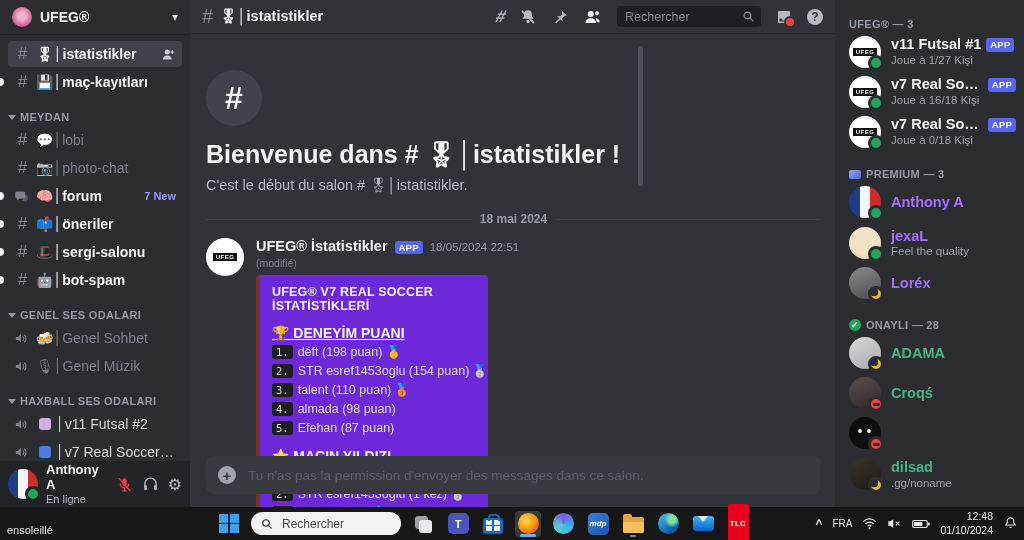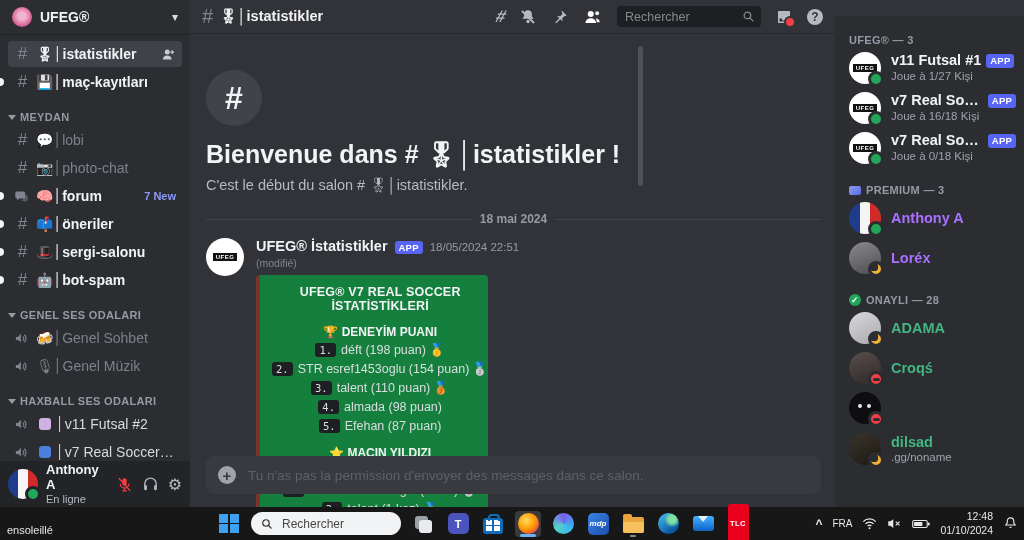--- a/index.html
+++ b/index.html
@@ -61,32 +61,32 @@
   .av-ufeg{background:#fff;display:flex;align-items:center;justify-content:center;}
   .av-ufeg .ufeg-lbl{background:#111;color:#fff;font-size:6px;font-weight:bold;padding:1px 3px;letter-spacing:.5px;}
   .msg-col{flex:1;min-width:0;}
   .msg-head{display:flex;align-items:baseline;gap:7px;}
   .msg-author{color:#f2f3f5;font-weight:bold;font-size:14.5px;}
   .badge-app{background:#5865f2;color:#fff;font-size:9.5px;font-weight:bold;border-radius:3px;padding:1px 4px;letter-spacing:.2px;}
   .msg-time{color:#949ba4;font-size:11.5px;}
   .msg-edited{color:#80848e;font-size:10.5px;margin-top:3px;}
   .embed{display:flex;margin-top:6px;width:232px;border-radius:4px;overflow:hidden;}
   .embed-border{width:4px;flex:none;}
-  .embed-body{background:#15803d;padding:10px 12px 12px 12px;flex:1;text-align:center;}
+  .embed-body{background:#6d28d9;padding:10px 12px 12px 12px;flex:1;}
   .embed-title{color:#f2f3f5;font-weight:bold;font-size:12.5px;letter-spacing:.2px;}
   .embed-sec{margin-top:12px;}
-  .embed-sec-h{color:#f2f3f5;font-weight:bold;font-size:12px;margin-bottom:4px;}
+  .embed-sec-h{color:#f2f3f5;font-weight:bold;font-size:14px;margin-bottom:4px;text-decoration:underline;}
   .embed-item{font-size:12.5px;color:#dbdee1;line-height:15px;margin-top:4px;white-space:nowrap;}
   .embed-item .num{font-family:"DejaVu Sans Mono",monospace;font-size:10.5px;background:#1e1f22;border-radius:3px;padding:1px 4px;margin-right:5px;color:#dbdee1;}
   .composer{position:absolute;left:16px;right:14px;bottom:14px;height:38px;background:#383a40;border-radius:8px;display:flex;align-items:center;padding:0 12px;gap:12px;z-index:5;}
   .plus-circle{width:18px;height:18px;border-radius:50%;background:#9fa3aa;color:#383a40;display:flex;align-items:center;justify-content:center;font-size:15px;font-weight:bold;line-height:1;}
   .composer-ph{color:#5d6067;font-size:13.5px;white-space:nowrap;overflow:hidden;}
   .scroll-thumb{position:absolute;left:638px;top:46px;width:5px;height:140px;border-radius:3px;background:#4e5157;}
   
-  .members{position:absolute;right:0;top:16px;width:189px;height:507px;background:#2b2d31;padding:2px 8px 0 14px;box-sizing:border-box;overflow:hidden;}
+  .members{position:absolute;right:0;top:0;width:189px;height:507px;background:#2b2d31;padding:2px 8px 0 14px;box-sizing:border-box;overflow:hidden;}
   .mgroup-h{display:flex;align-items:center;gap:5px;margin:16px 0 2px 0;color:#949ba4;font-size:11px;font-weight:bold;letter-spacing:.3px;}
   .prem-ic{width:12px;height:9px;border-radius:2px;background:linear-gradient(135deg,#8ea1e1,#5865f2);flex:none;}
   .check-ic{width:12px;height:12px;border-radius:50%;background:#23a55a;color:#fff;font-size:9px;font-weight:bold;display:flex;align-items:center;justify-content:center;flex:none;}
   .mrow{display:flex;align-items:center;gap:10px;padding:4px 0;cursor:pointer;}
   .av32{width:32px;height:32px;}
   .dot-m{position:absolute;right:-3px;bottom:-3px;width:10px;height:10px;border-radius:50%;border:3px solid #2b2d31;}
   .dot-m.online{background:#23a55a;}
   .dot-m.idle{background:radial-gradient(circle at 30% 30%,#2b2d31 42%,#f0b232 46%);}
   .dot-m.dnd{background:#f23f43;}
   .dot-m.dnd::after{content:"";position:absolute;left:1.5px;right:1.5px;top:3.5px;height:3px;border-radius:2px;background:#2b2d31;}
@@ -426,20 +426,29 @@
       <span class="prem-ic"></span>
       <span>PREMIUM — 3</span>
     </div>
     <div class="mrow">
       <span class="avatar av32 av-flag">
           <span class="dot-m online"></span>
         </span>
       <span class="mcol"><span class="mname" style="color:#a970ff">Anthony A</span></span>
     </div>
     <div class="mrow">
+      <span class="avatar av32 av-jexal">
+          <span class="dot-m online"></span>
+        </span>
+      <span class="mcol">
+        <span class="mname" style="color:#a970ff">jexaL</span>
+        <div class="mactivity">Feel the quality</div>
+      </span>
+    </div>
+    <div class="mrow">
       <span class="avatar av32 av-lorex">
           <span class="dot-m idle"></span>
         </span>
       <span class="mcol"><span class="mname" style="color:#a970ff">Loréx</span></span>
     </div>
 
     <div class="mgroup-h">
       <span class="check-ic">✓</span>
       <span>ONAYLI — 28</span>
     </div>

